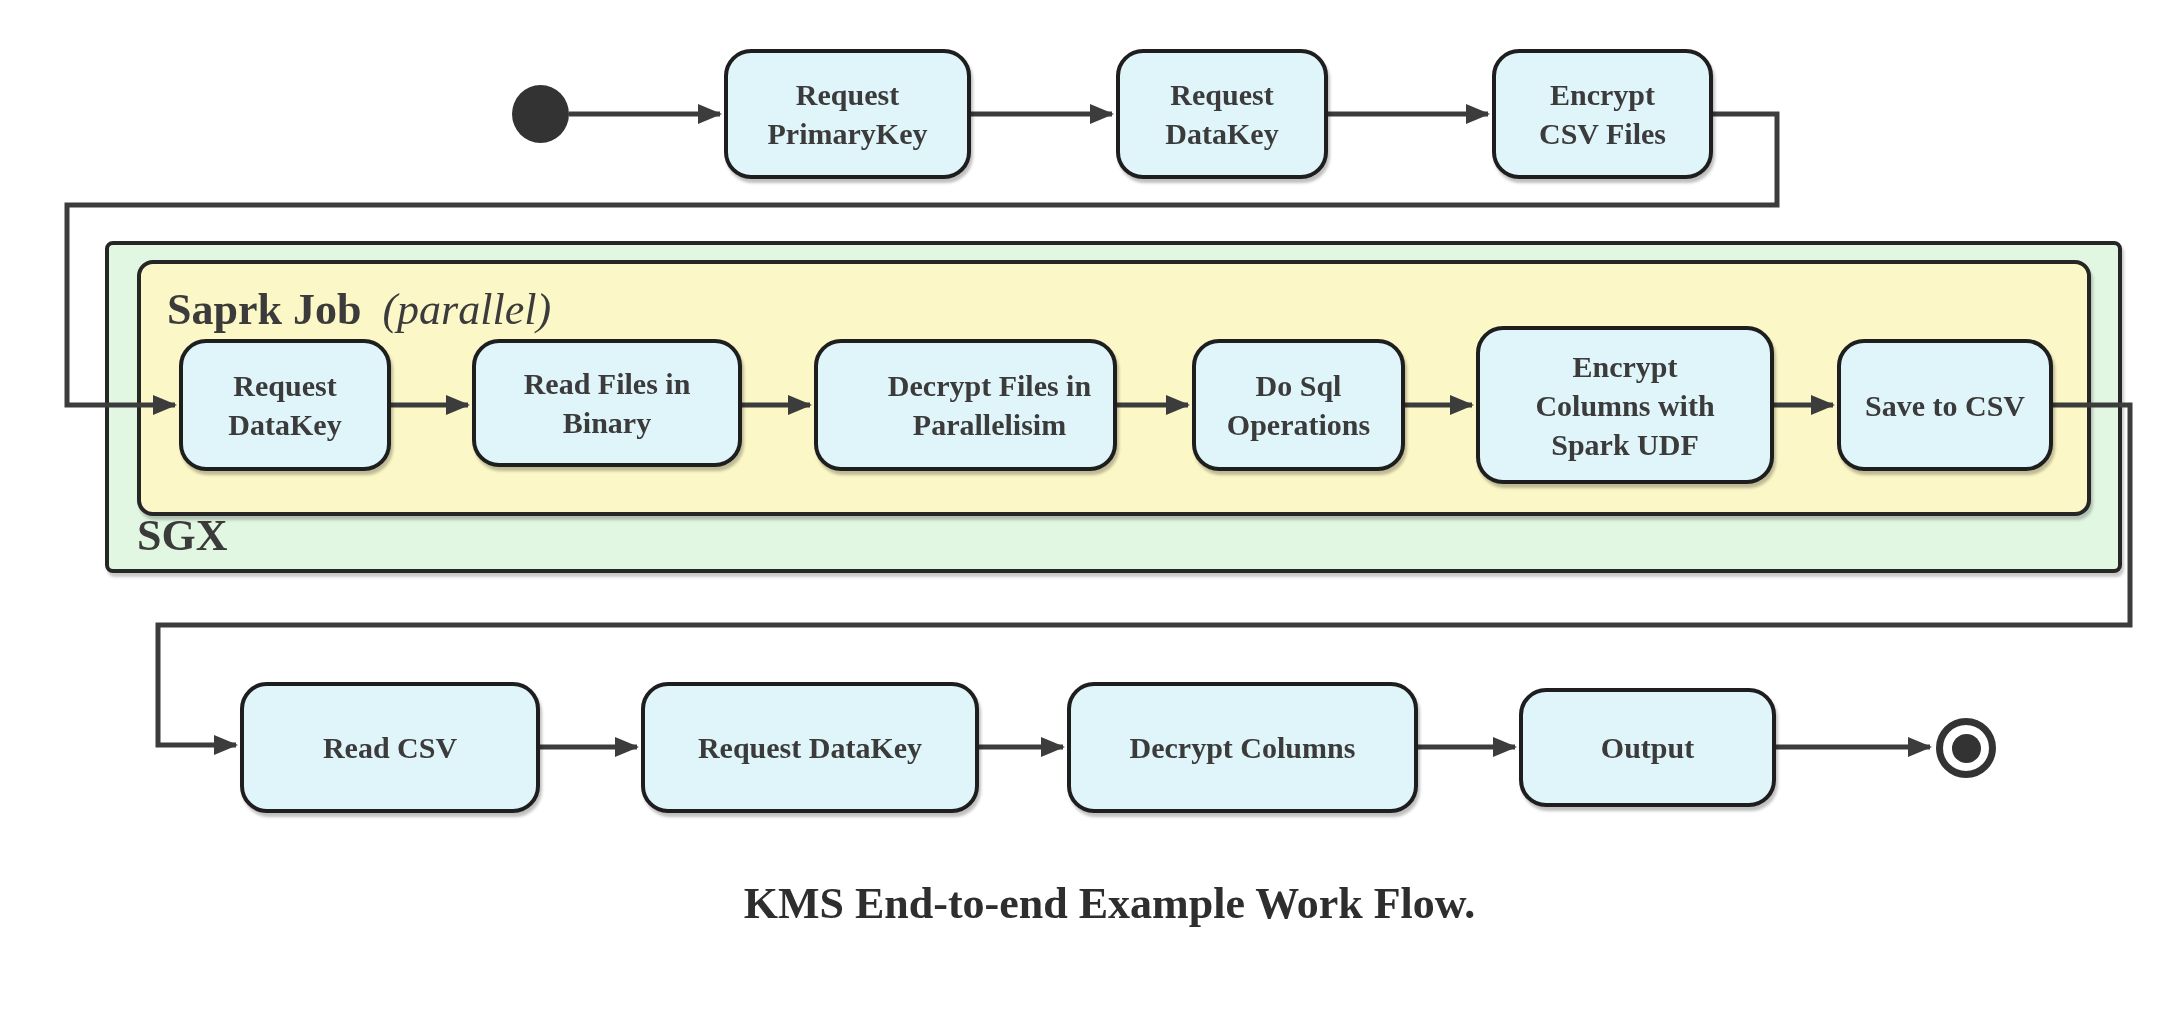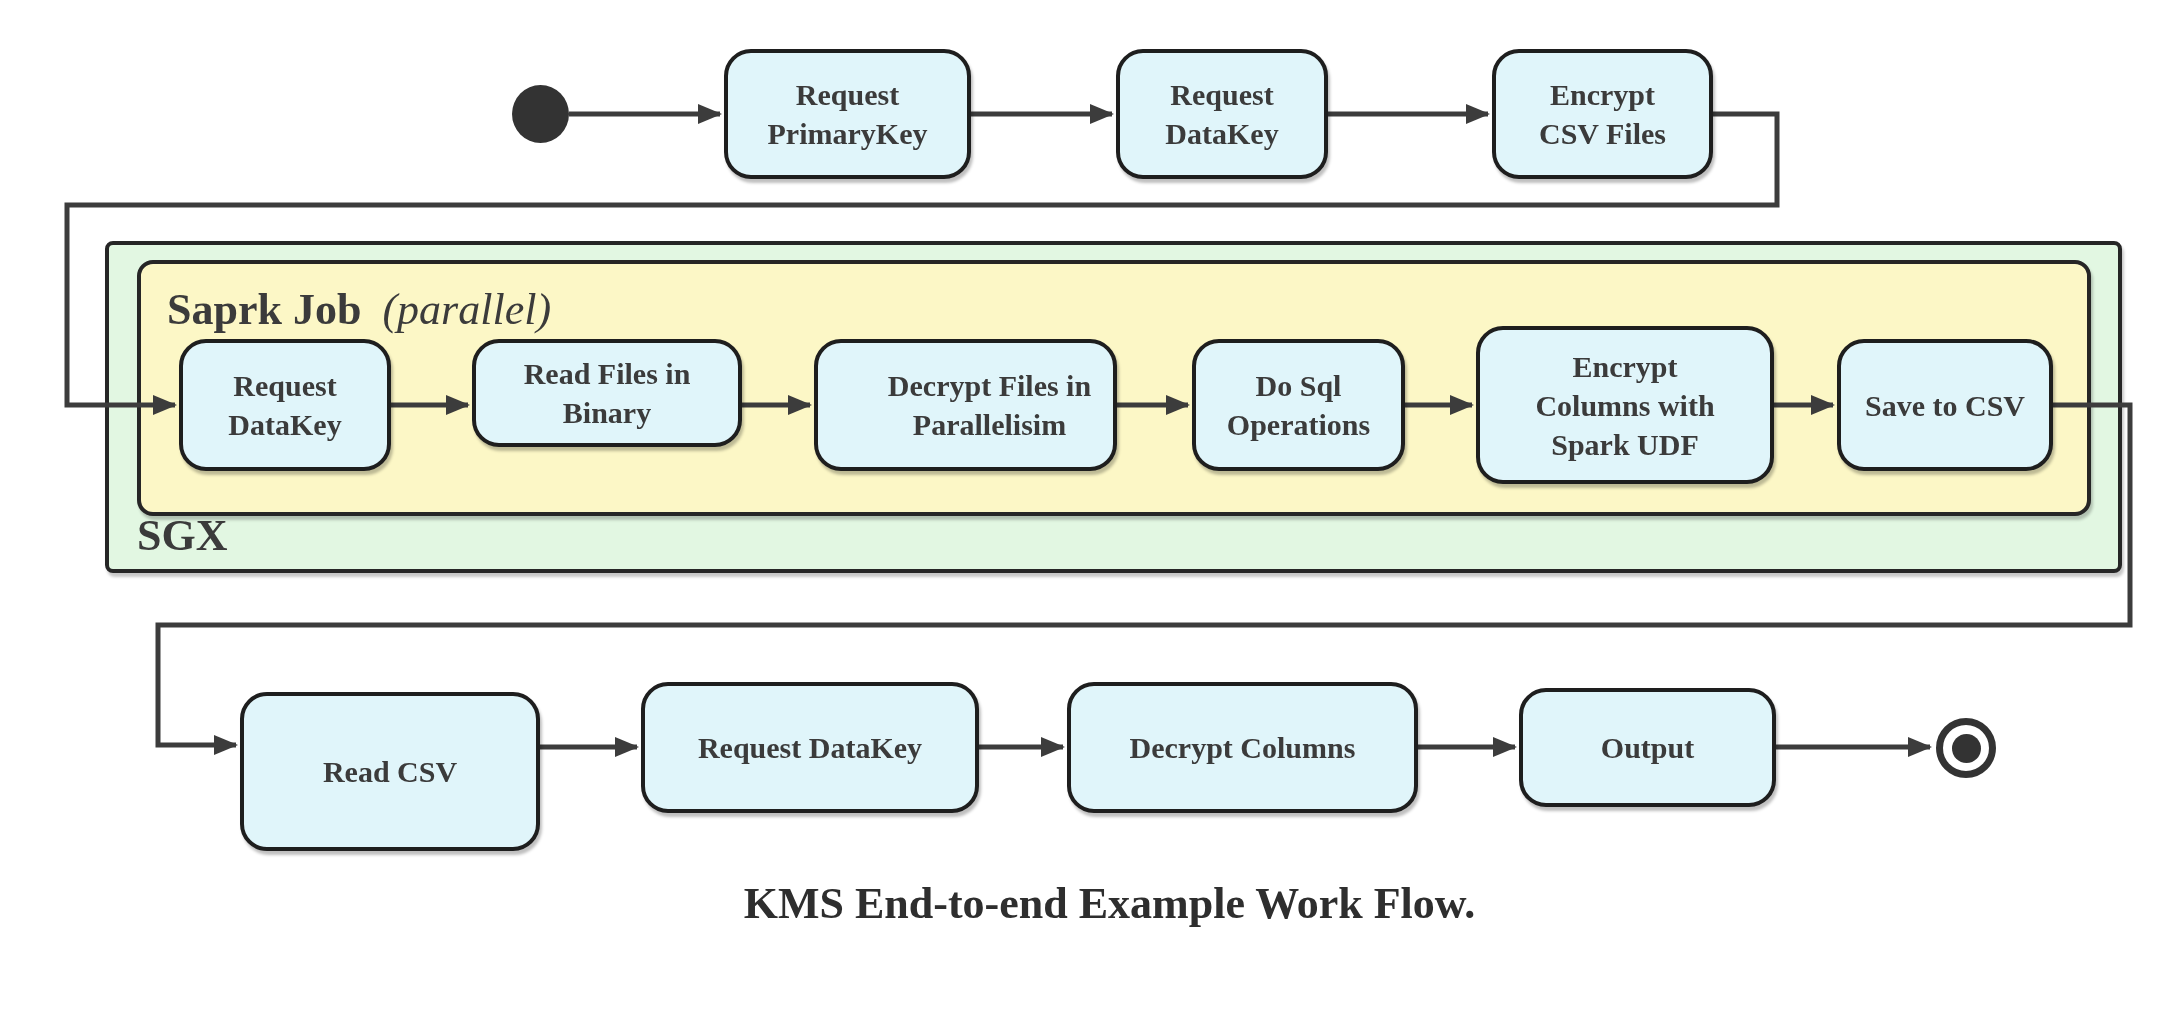--- a/index.html
+++ b/index.html
@@ -99,42 +99,42 @@
   </div>
   <div class="node" style="left:1492px;top:49px;width:221px;height:130px;">
     <span class="node-label">Encrypt
 CSV Files</span>
   </div>
 
   <div class="node" style="left:179px;top:339px;width:212px;height:132px;">
     <span class="node-label">Request
 DataKey</span>
   </div>
-  <div class="node" style="left:472px;top:339px;width:270px;height:108px;">
+  <div class="node" style="left:472px;top:339px;width:270px;height:128px;">
     <span class="node-label">Read Files in
 Binary</span>
   </div>
   <div class="node" style="left:814px;top:339px;width:303px;height:132px;padding-left:48px;">
     <span class="node-label">Decrypt Files in
 Parallelisim</span>
   </div>
   <div class="node" style="left:1192px;top:339px;width:213px;height:132px;">
     <span class="node-label">Do Sql
 Operations</span>
   </div>
   <div class="node" style="left:1476px;top:326px;width:298px;height:158px;">
     <span class="node-label">Encrypt
 Columns with
 Spark UDF</span>
   </div>
   <div class="node" style="left:1837px;top:339px;width:216px;height:132px;">
     <span class="node-label">Save to CSV</span>
   </div>
 
-  <div class="node" style="left:240px;top:682px;width:300px;height:159px;margin-top:10px;">
+  <div class="node" style="left:240px;top:682px;width:300px;height:131px;">
     <span class="node-label">Read CSV</span>
   </div>
   <div class="node" style="left:641px;top:682px;width:338px;height:131px;">
     <span class="node-label">Request DataKey</span>
   </div>
   <div class="node" style="left:1067px;top:682px;width:351px;height:131px;">
     <span class="node-label">Decrypt Columns</span>
   </div>
   <div class="node" style="left:1519px;top:688px;width:257px;height:119px;">
     <span class="node-label">Output</span>

